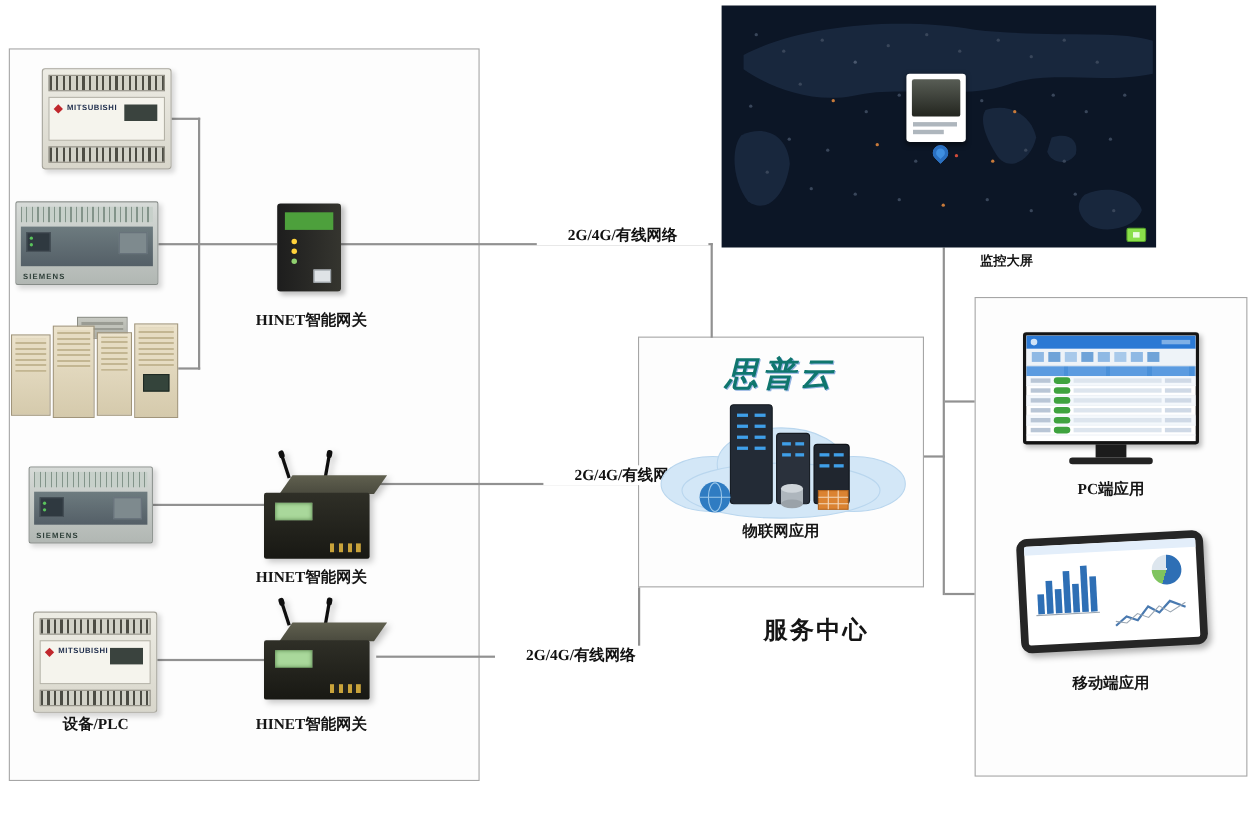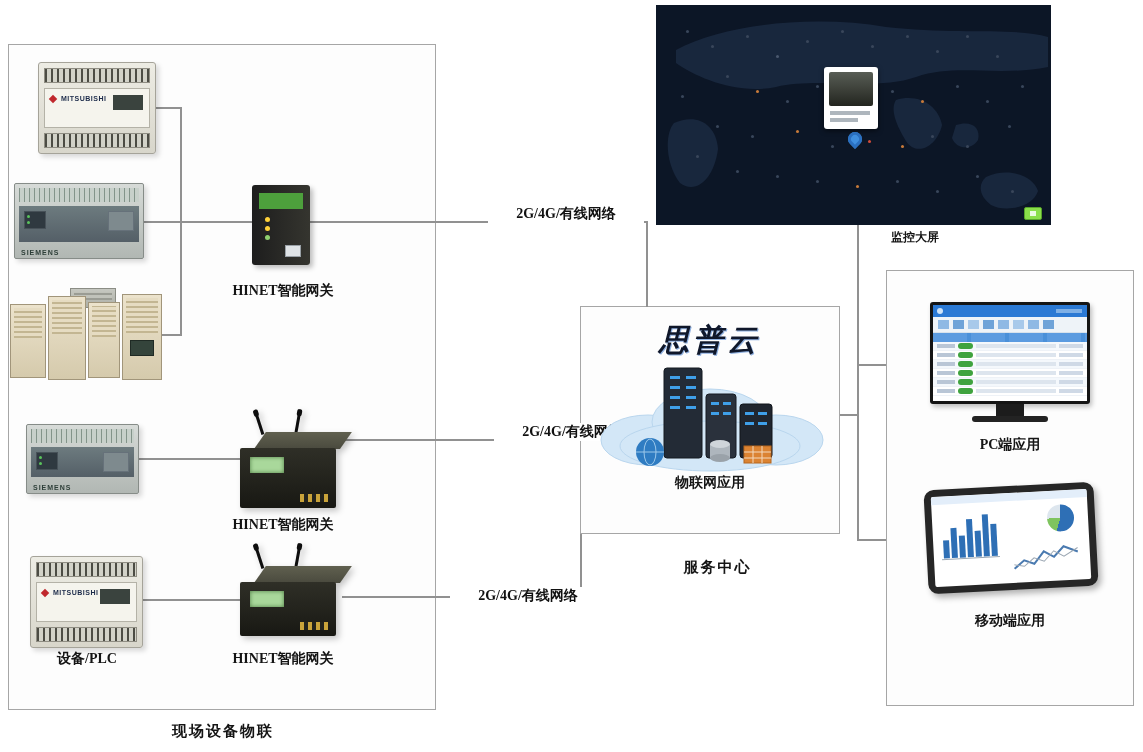--- a/index.html
+++ b/index.html
@@ -2,21 +2,21 @@
 <html><head>
 <meta charset="utf-8">
 <style>
   * { margin:0; padding:0; box-sizing:border-box; }
   html,body { background:#fff; }
   body { font-family:"Liberation Serif","DejaVu Serif",serif; }
   .canvas { position:relative; width:1143px; height:752px; background:#fff; overflow:hidden; }
   .abs { position:absolute; }
   .group-box { position:absolute; border:1px solid #a6a6a6; background:#fdfdfd; }
   .lbl { position:absolute; font-weight:bold; color:#151515; text-align:center; }
-  .f14 { font-size:14px; } .f15 { font-size:12px; } .f17 { font-size:15px; letter-spacing:2px; }
+  .f14 { font-size:14px; } .f15 { font-size:12px; } .f17 { font-size:22px; letter-spacing:2px;text-align:right; }
   .hline { position:absolute; height:2px; background:#919191; }
   .vline { position:absolute; width:2px; background:#919191; }
   .netlbl { position:absolute; font-weight:bold; font-size:14px; color:#111; background:#fff; text-align:center; padding:0 2px; }
 
   .dev { position:absolute; }
 
   
   .mits { background:linear-gradient(#edece4,#d8d6cb); border:1px solid #a5a399; border-radius:3px; box-shadow:3px 3px 5px rgba(0,0,0,.15); }
   .m-strip { position:absolute; left:5px; right:5px; height:15px; background:repeating-linear-gradient(90deg,#4c4c44 0 2px,#d2d2c8 2px 6px); border:1px solid #8f8d83; }
   .m-strip.top { top:5px; } .m-strip.bot { bottom:5px; }
@@ -53,21 +53,21 @@
   .gh-top { position:absolute; left:14px; right:2px; top:6px; height:17px; background:linear-gradient(#60604f,#4a4a3e); transform:skewX(-35deg); transform-origin:bottom left; }
   .gh-front { position:absolute; left:0; right:6px; top:22px; bottom:0; background:linear-gradient(#2f2f27,#181813); border-radius:2px; }
   .gh-screen { position:absolute; left:10px; top:9px; width:34px; height:16px; background:#a9d89b; box-shadow:inset 0 0 4px #4d7a42; }
   .gh-ports { position:absolute; right:8px; bottom:6px; width:28px; height:8px; background:repeating-linear-gradient(90deg,#c9a33a 0 4px,#23231d 4px 8px); }
   .gh-ant { position:absolute; width:3px; height:22px; background:#0e0e0e; top:-13px; }
   .gh-ant.a1 { left:18px; transform:rotate(-18deg); }
   .gh-ant.a2 { left:56px; transform:rotate(10deg); }
   .gh-ant::after { content:""; position:absolute; top:-4px; left:-1px; width:5px; height:7px; background:#0e0e0e; border-radius:2px; }
 
   
-  .brand-cloud { position:absolute; font-weight:bold; font-style:italic; font-size:30px; color:#0f172a; text-align:center; letter-spacing:4px; text-shadow:1px 1px 0 #8fb0e0; }
+  .brand-cloud { position:absolute; font-weight:bold; font-style:italic; font-size:30px; color:#0f766e; text-align:center; letter-spacing:4px; text-shadow:1px 1px 0 #8fb0e0; }
 
   
   .map { position:absolute; background:#0c1626; overflow:hidden; }
   .map-dots { position:absolute; left:0; top:0; width:3px; height:3px; border-radius:50%; background:transparent;
     box-shadow: 30px 25px #39465a, 55px 40px #39465a, 90px 30px #39465a, 120px 50px #4a586e, 150px 35px #39465a,
       185px 25px #39465a, 215px 40px #39465a, 250px 30px #39465a, 280px 45px #39465a, 310px 30px #39465a,
       340px 50px #39465a, 70px 70px #39465a, 100px 85px #c87a3a, 130px 95px #39465a, 160px 80px #39465a,
       205px 95px #c8553a, 235px 85px #39465a, 265px 95px #c87a3a, 300px 80px #39465a, 330px 95px #39465a,
       60px 120px #39465a, 95px 130px #39465a, 140px 125px #c87a3a, 175px 140px #39465a, 212px 135px #d04b3a,
       245px 140px #c87a3a, 275px 130px #39465a, 310px 140px #39465a, 80px 165px #39465a, 120px 170px #39465a,
@@ -210,21 +210,20 @@
     <span class="gh-ant a1"></span>
     <span class="gh-ant a2"></span>
     <div class="gh-top"></div>
     <div class="gh-front">
       <div class="gh-screen"></div>
       <div class="gh-ports"></div>
     </div>
   </div>
   <div class="lbl f14" style="left:210px;top:650px;width:146px">HINET智能网关</div>
 
-  <div class="lbl f17" style="left:128px;top:722px;width:190px">现场设备物联</div>
 
   <div class="brand-cloud" style="left:620px;top:320px;width:180px">思普云</div>
 
   <svg class="abs" style="left:588px;top:360px" width="244" height="118" viewBox="0 0 244 118">
     <g fill="#d3e7f7" stroke="#b9d6ee" stroke-width="1">
       <ellipse cx="60" cy="80" rx="47" ry="25"></ellipse>
       <ellipse cx="122" cy="62" rx="58" ry="33"></ellipse>
       <ellipse cx="188" cy="80" rx="47" ry="25"></ellipse>
       <ellipse cx="122" cy="86" rx="90" ry="25"></ellipse>
     </g>

